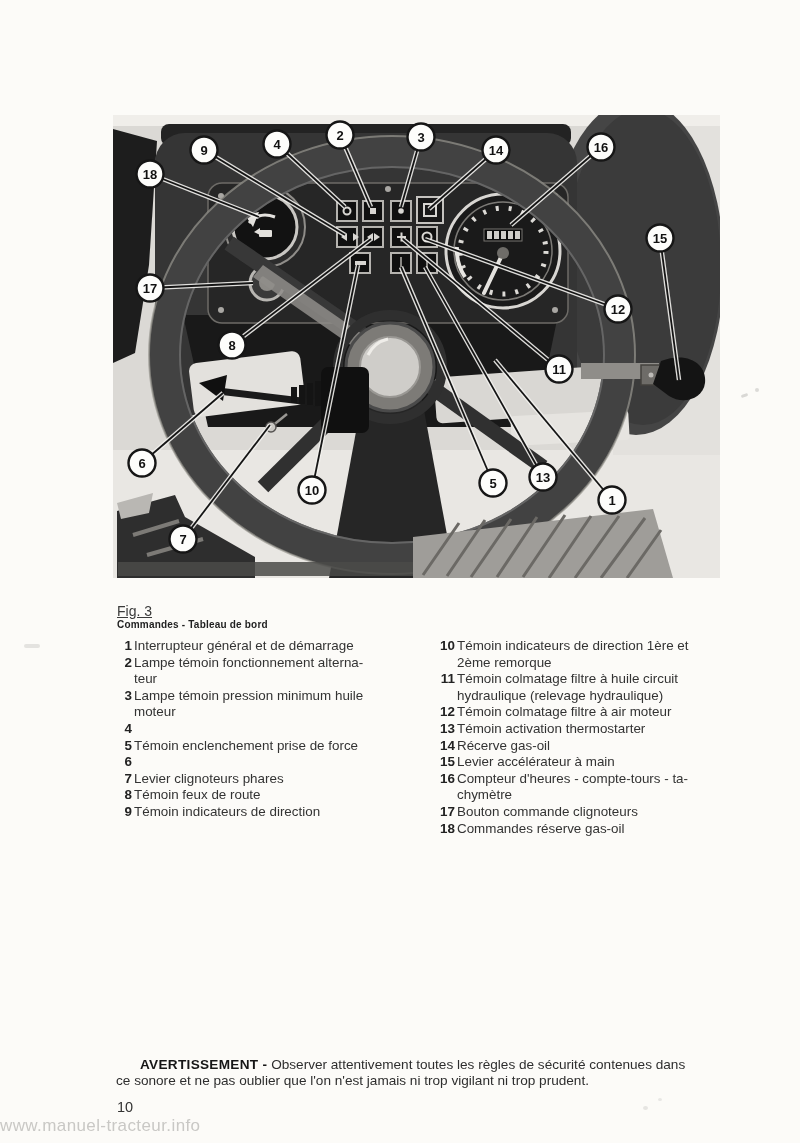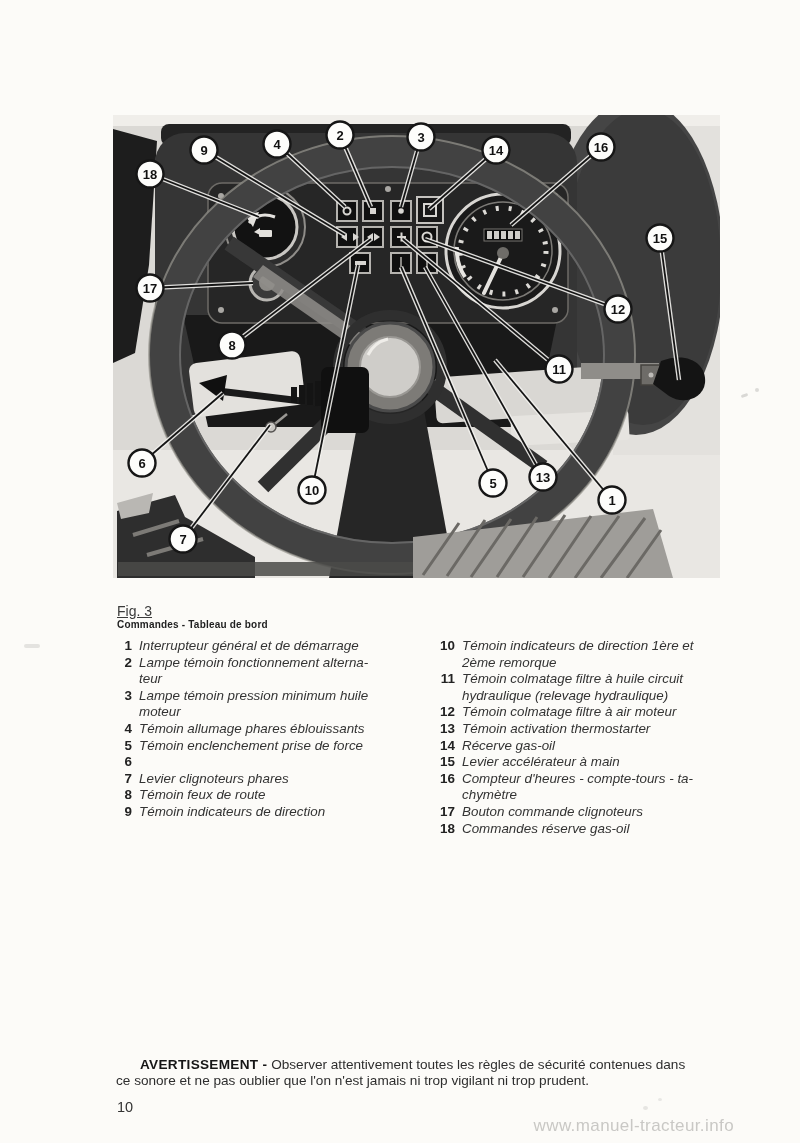--- a/index.html
+++ b/index.html
@@ -11,25 +11,25 @@
   .photo{position:absolute;left:113px;top:115px;width:607px;height:463px;}
   .caption{position:absolute;left:117px;top:603px;font-size:14px;color:#3a3a3a;text-decoration:underline;}
   .fig-title{position:absolute;left:117px;top:619px;font-size:10px;font-weight:bold;color:#1f1f1f;letter-spacing:.2px;}
   .legend-col{position:absolute;top:638px;}
   .col-left{left:117px;width:302px;}
   .col-right{left:433px;width:302px;}
   .legend-item{display:flex;font-size:13.4px;line-height:16.6px;color:#333;}
   .legend-item .num{font-weight:bold;flex:none;text-align:right;color:#222;}
   .col-left .num{width:15px;}
   .col-right .num{width:22px;}
-  .legend-item .txt{margin-left:7px;font-style:italic;}
+  .legend-item .txt{margin-left:2px;}
   .warning{position:absolute;left:116px;top:1043px;width:625px;font-size:13.6px;line-height:16.8px;color:#2e2e2e;}
   .warning b{color:#161616;letter-spacing:.3px;margin-left:24px;}
   .pagenum{position:absolute;left:117px;top:1099px;font-size:14.5px;color:#333;}
-  .watermark{position:absolute;left:0;top:1116px;width:734px;text-align:right;
+  .watermark{position:absolute;left:0;top:1116px;width:734px;text-align:left;
     font-size:17px;color:#c9c8c5;letter-spacing:.4px;}
   .smudge{position:absolute;background:#e4e3e0;}
   .sm1{left:24px;top:644px;width:16px;height:4px;border-radius:2px;}
   .sm2{left:741px;top:394px;width:7px;height:3px;border-radius:2px;background:#d9d8d5;transform:rotate(-20deg);}
   .sm3{left:755px;top:388px;width:4px;height:4px;border-radius:50%;background:#dcdbd8;}
   .sm4{left:643px;top:1106px;width:5px;height:4px;border-radius:50%;background:#e6e5e2;}
   .sm5{left:658px;top:1098px;width:4px;height:3px;border-radius:50%;background:#e8e7e4;}
 </style>
 </head>
 <body>
@@ -304,21 +304,20 @@
     <div class="legend-item">
       <span class="num">2</span>
       <span class="txt">Lampe témoin fonctionnement alterna-<br>teur</span>
     </div>
     <div class="legend-item">
       <span class="num">3</span>
       <span class="txt">Lampe témoin pression minimum huile<br>moteur</span>
     </div>
     <div class="legend-item">
       <span class="num">4</span>
-      <span class="txt">Témoin allumage phares éblouissants</span>
     </div>
     <div class="legend-item">
       <span class="num">5</span>
       <span class="txt">Témoin enclenchement prise de force</span>
     </div>
     <div class="legend-item">
       <span class="num">6</span>
     </div>
     <div class="legend-item">
       <span class="num">7</span>

